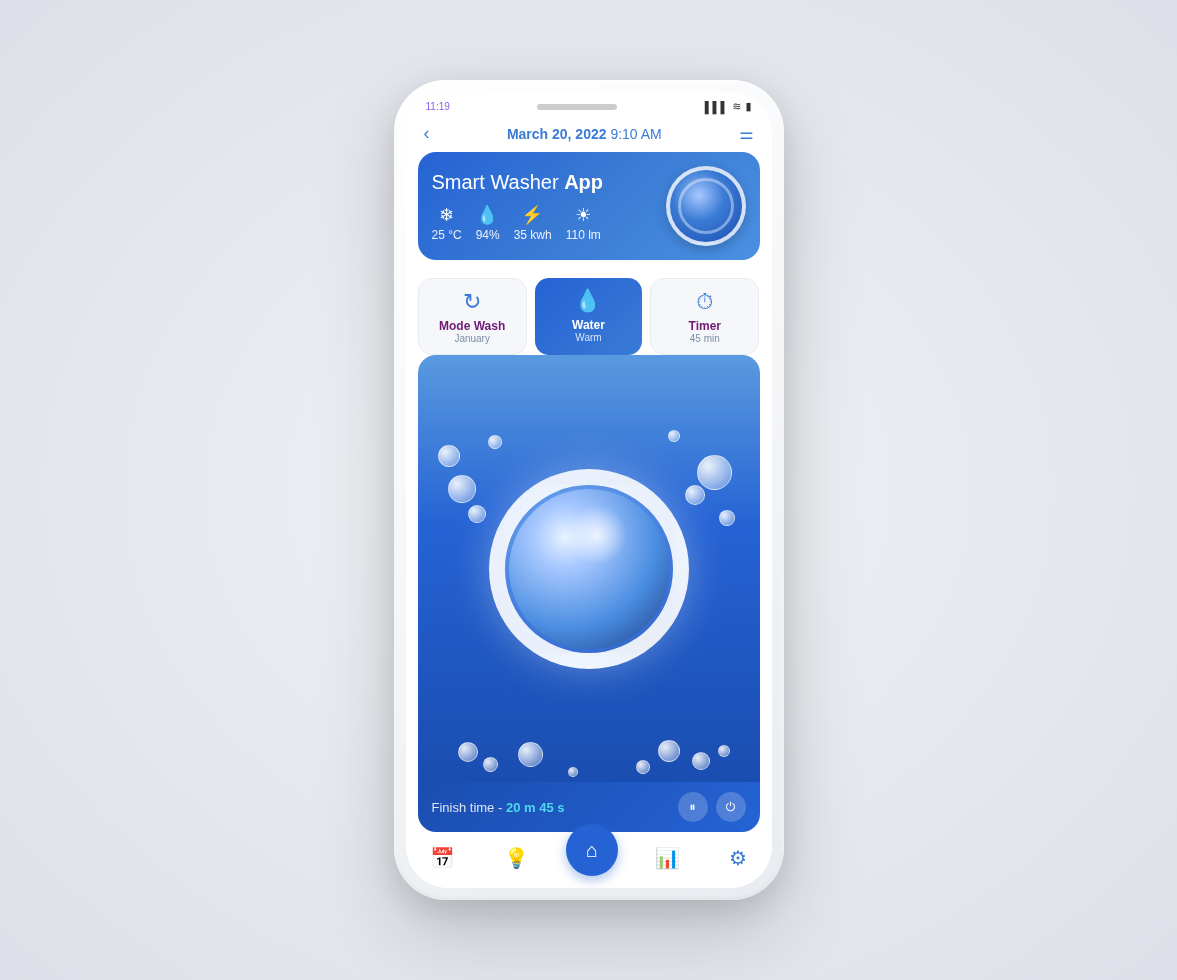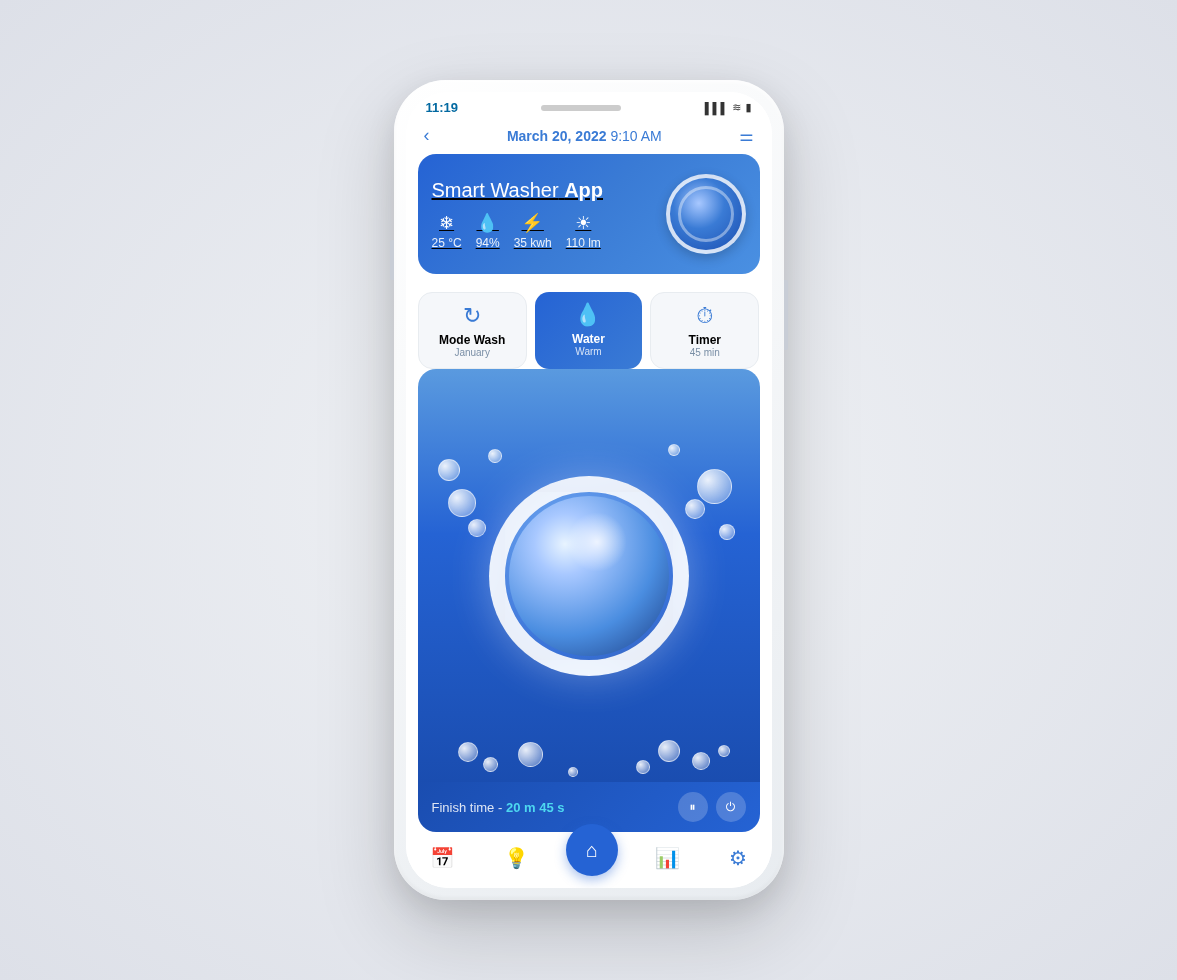--- a/index.html
+++ b/index.html
@@ -44,23 +44,23 @@
     
     .status-bar {
       display: flex;
       justify-content: space-between;
       align-items: center;
       padding: 8px 20px 4px;
       background: #fff;
       flex-shrink: 0;
     }
     .status-time {
-      font-size: 13px;
-      font-weight: 700;
-      color: #0369a1;
+      font-size: 10px;
+      font-weight: 400;
+      color: #8b5cf6;
     }
     .status-notch {
       width: 80px;
       height: 6px;
       background: #ccc;
       border-radius: 3px;
     }
     .status-icons {
       display: flex;
       gap: 4px;
@@ -93,26 +93,25 @@
     .filter-icon {
       font-size: 16px;
       color: #3a7bd5;
     }
 
     
     .washer-banner {
       margin: 0 12px 10px;
       background: linear-gradient(135deg, #2563d4 0%, #3a7bd5 50%, #4a90e2 100%);
       border-radius: 18px;
-      padding: 20px 14px;
+      padding: 14px 14px;
       display: flex;
       align-items: center;
       gap: 10px;
       flex-shrink: 0;
-      text-decoration: underline;
     }
     .banner-text {
       flex: 1;
     }
     .banner-title {
       font-size: 20px;
       color: #fff;
       margin-bottom: 10px;
     }
     .banner-title span {
@@ -188,21 +187,21 @@
     .mode-icon {
       font-size: 22px;
       margin-bottom: 4px;
     }
     .mode-btn.inactive .mode-icon { color: #3a7bd5; }
     .mode-btn.active .mode-icon { color: #fff; }
     .mode-label {
       font-size: 12px;
       font-weight: 600;
     }
-    .mode-btn.inactive .mode-label { color: #000000; }
+    .mode-btn.inactive .mode-label { color: #701a75; }
     .mode-btn.active .mode-label { color: #fff; }
     .mode-sub {
       font-size: 10px;
     }
     .mode-btn.inactive .mode-sub { color: #7a8fa6; }
     .mode-btn.active .mode-sub { color: rgba(255,255,255,0.8); }
 
     
     .wash-area {
       flex: 1;

